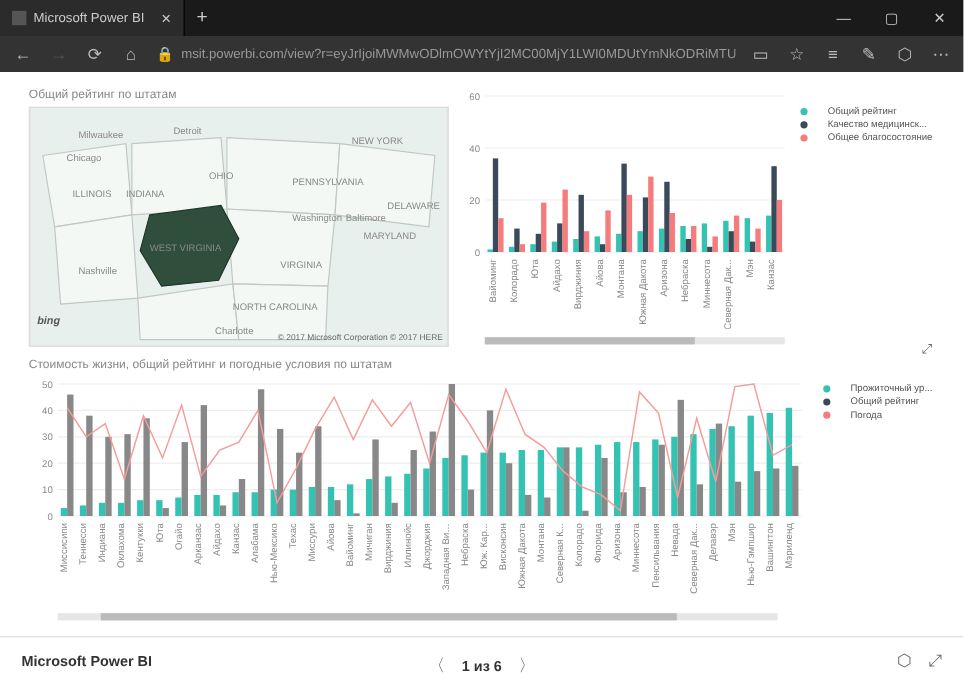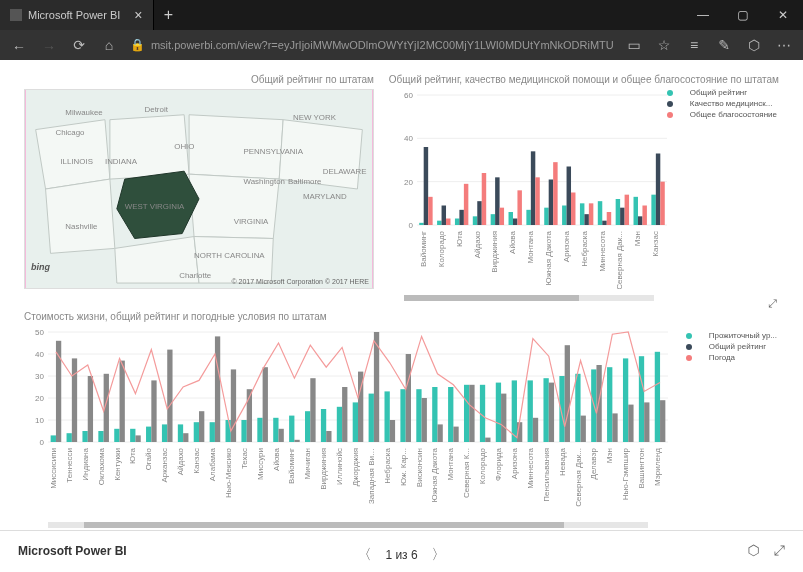--- a/index.html
+++ b/index.html
@@ -9,24 +9,24 @@
 .tab-icon { width: 12px; height: 12px; background: #555; }
 .tab-close { font-size: 14px; margin-left: 8px; cursor: pointer; }
 .new-tab { width: 30px; text-align: center; font-size: 16px; cursor: pointer; }
 .winbtns { margin-left: auto; display: flex; }
 .winbtn { width: 40px; height: 30px; display: flex; align-items: center; justify-content: center; font-size: 12px; cursor: pointer; }
 .navbar { height: 30px; background: #333; display: flex; align-items: center; gap: 12px; padding: 0 10px; color: #bbb; font-size: 14px; }
 .navbtn { width: 18px; height: 18px; display: flex; align-items: center; justify-content: center; cursor: pointer; }
 .addr { flex: 1; display: flex; align-items: center; gap: 6px; font-size: 11px; color: #999; overflow: hidden; white-space: nowrap; }
 .addr-icon { font-size: 12px; }
 .content { height: 470px; background: #fff; padding: 14px 24px 6px 24px; }
-.row1 { display: flex; gap: 12px; text-align: right; }
+.row1 { display: flex; gap: 12px; }
 .map-panel { width: 350px; }
 .chart-title { font-size: 10px; color: #888; margin-bottom: 4px; }
-.map { width: 350px; height: 200px; border: 1px solid #ddd; position: relative; background: #f9a8d4; overflow: hidden; }
+.map { width: 350px; height: 200px; border: 1px solid #ddd; position: relative; background: #e5e5e5; overflow: hidden; }
 .map svg { width: 100%; height: 100%; }
 .bing-logo { position: absolute; bottom: 16px; left: 6px; font-size: 9px; font-weight: bold; color: #555; font-style: italic; }
 .map-attr { position: absolute; bottom: 3px; right: 4px; font-size: 7px; color: #666; }
 .chart1 { flex: 1; position: relative; }
 .legend { position: absolute; right: 2px; top: 14px; font-size: 8px; color: #555; }
 .legend-row { display: flex; align-items: center; gap: 17px; margin-bottom: 2px; }
 .dot { width: 6px; height: 6px; border-radius: 50%; }
 .focus-icon { position: absolute; right: 2px; top: -14px; font-size: 11px; color: #666; cursor: pointer; }
 .row2 { margin-top: 10px; position: relative; }
 .scrollbar { height: 6px; background: #e6e6e6; margin-top: 2px; position: relative; }
@@ -107,21 +107,20 @@
           <text x="40" y="140">Nashville</text>
           <text x="170" y="170">NORTH CAROLINA</text>
           <text x="155" y="190">Charlotte</text>
         </svg>
         <div class="bing-logo">bing</div>
         <div class="map-attr">© 2017 Microsoft Corporation   © 2017 HERE</div>
       </div>
     </div>
 
     <div class="chart1">
-      <div class="chart-title">Общий рейтинг, качество медицинской помощи и общее благосостояние по штатам</div>
       <div class="legend">
         <div class="legend-row">
             <span class="dot" style="background:#34c3b2"></span>
             <span>Общий рейтинг</span>
           </div>
         <div class="legend-row">
             <span class="dot" style="background:#3b4a5a"></span>
             <span>Качество медицинск...</span>
           </div>
         <div class="legend-row">
@@ -353,20 +352,20 @@
     <div class="scrollbar" style="width:600px;margin-left:24px">
         <div class="scrollthumb" style="left:6%;width:80%"></div>
       </div>
   </div>
 </div>
 
 <div class="footer">
   <span class="footer-title">Microsoft Power BI</span>
   <div class="pager">
     <span class="pager-btn">〈</span>
-    <span style="font-weight:400">1 из 6</span>
+    <span style="font-weight:700">1 из 6</span>
     <span class="pager-btn">〉</span>
   </div>
   <div class="footer-right">
     <span>⬡</span>
     <span>⤢</span>
   </div>
 </div>
 
 </body></html>

